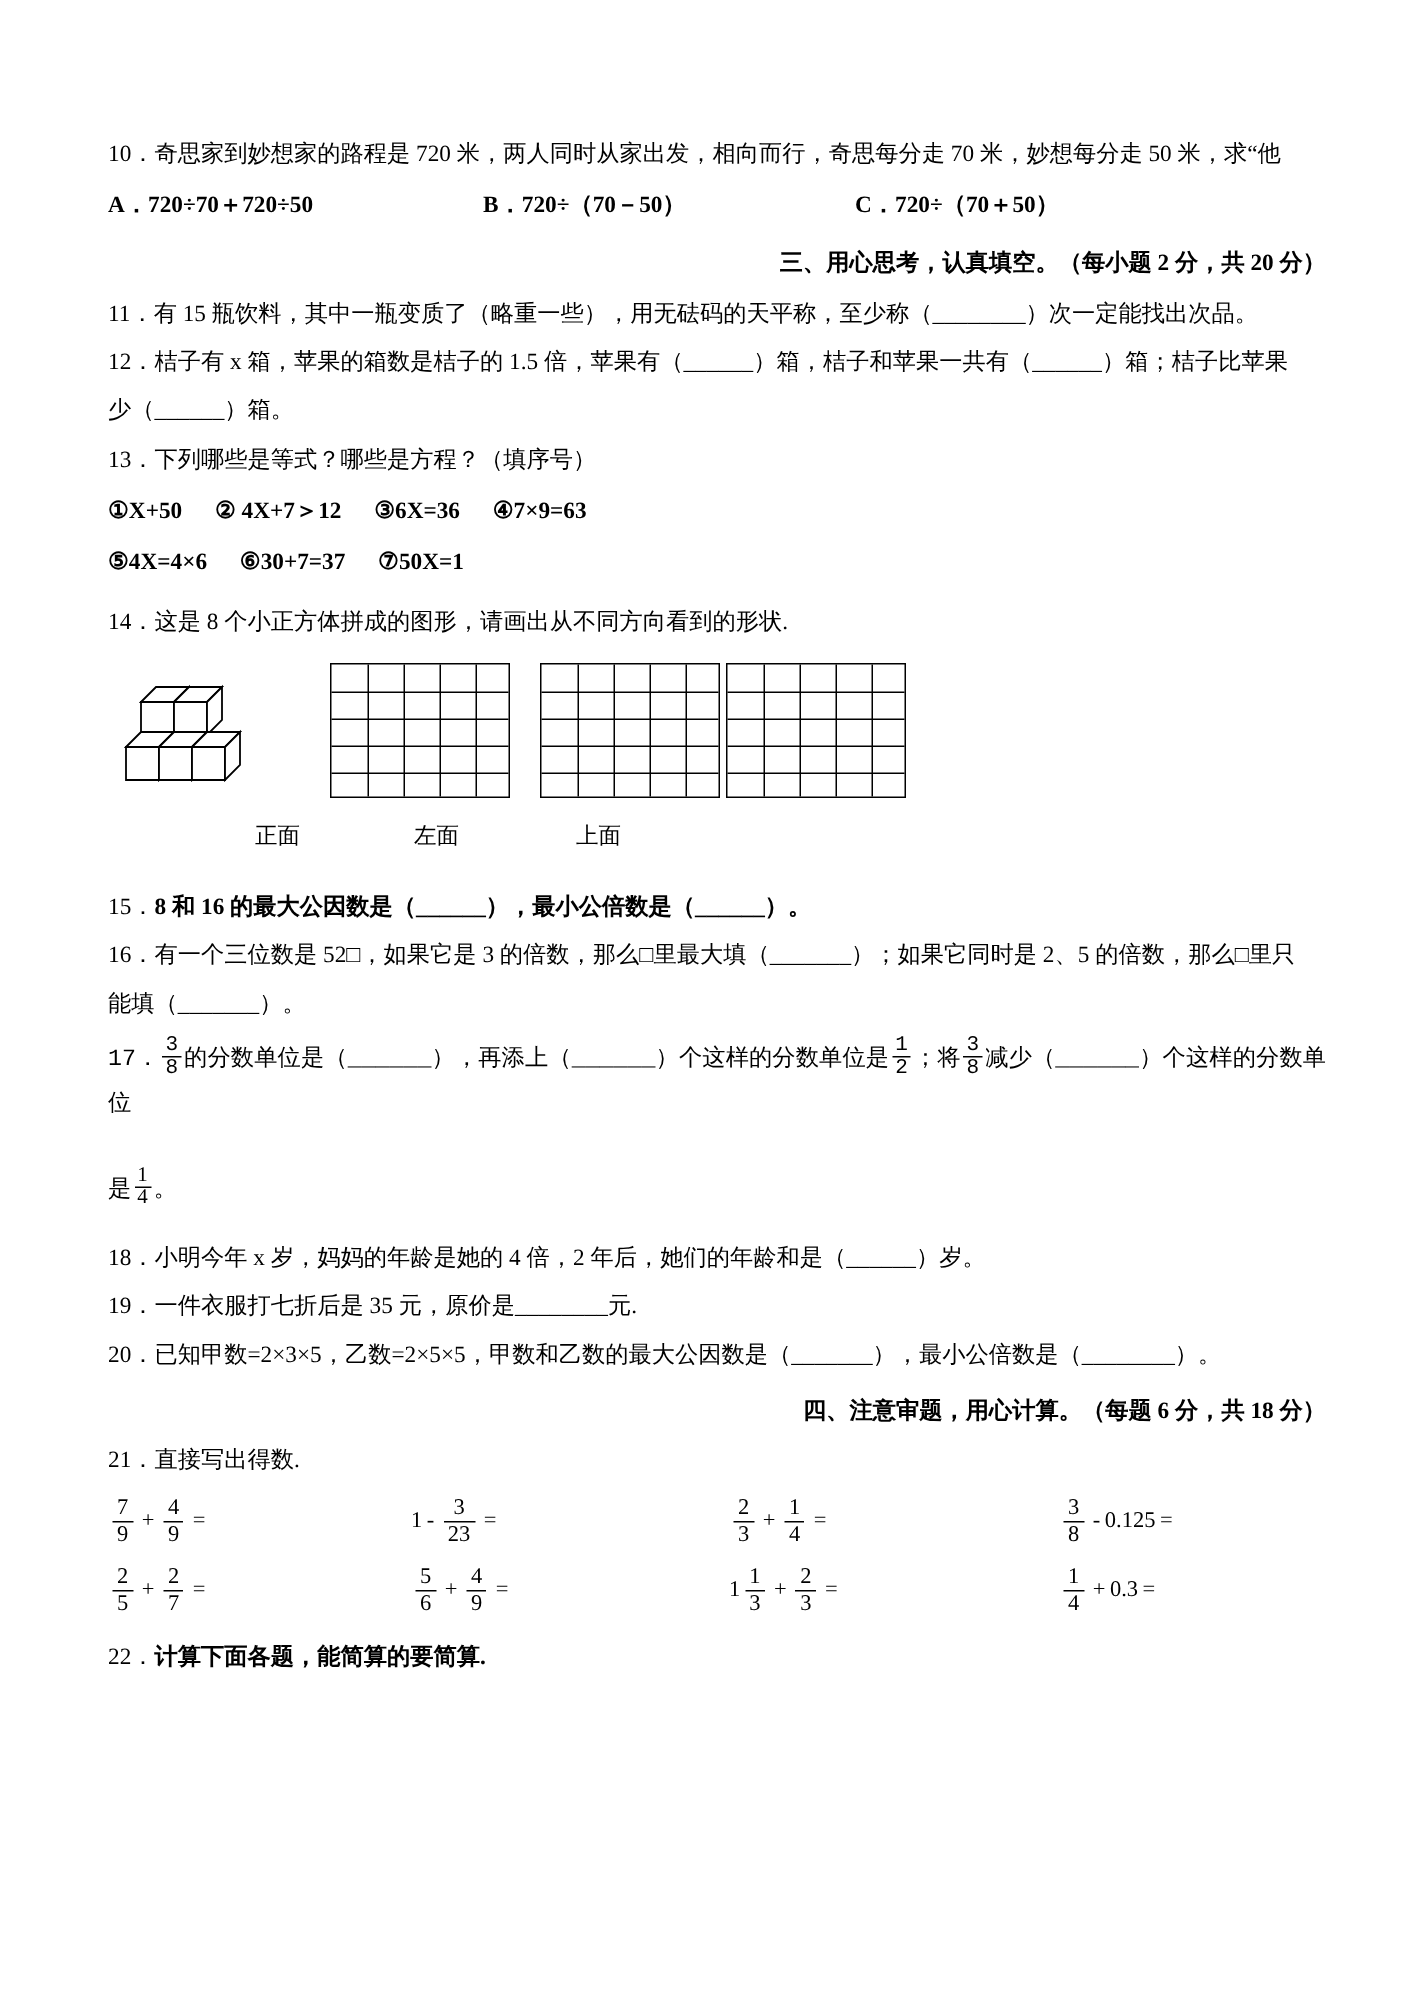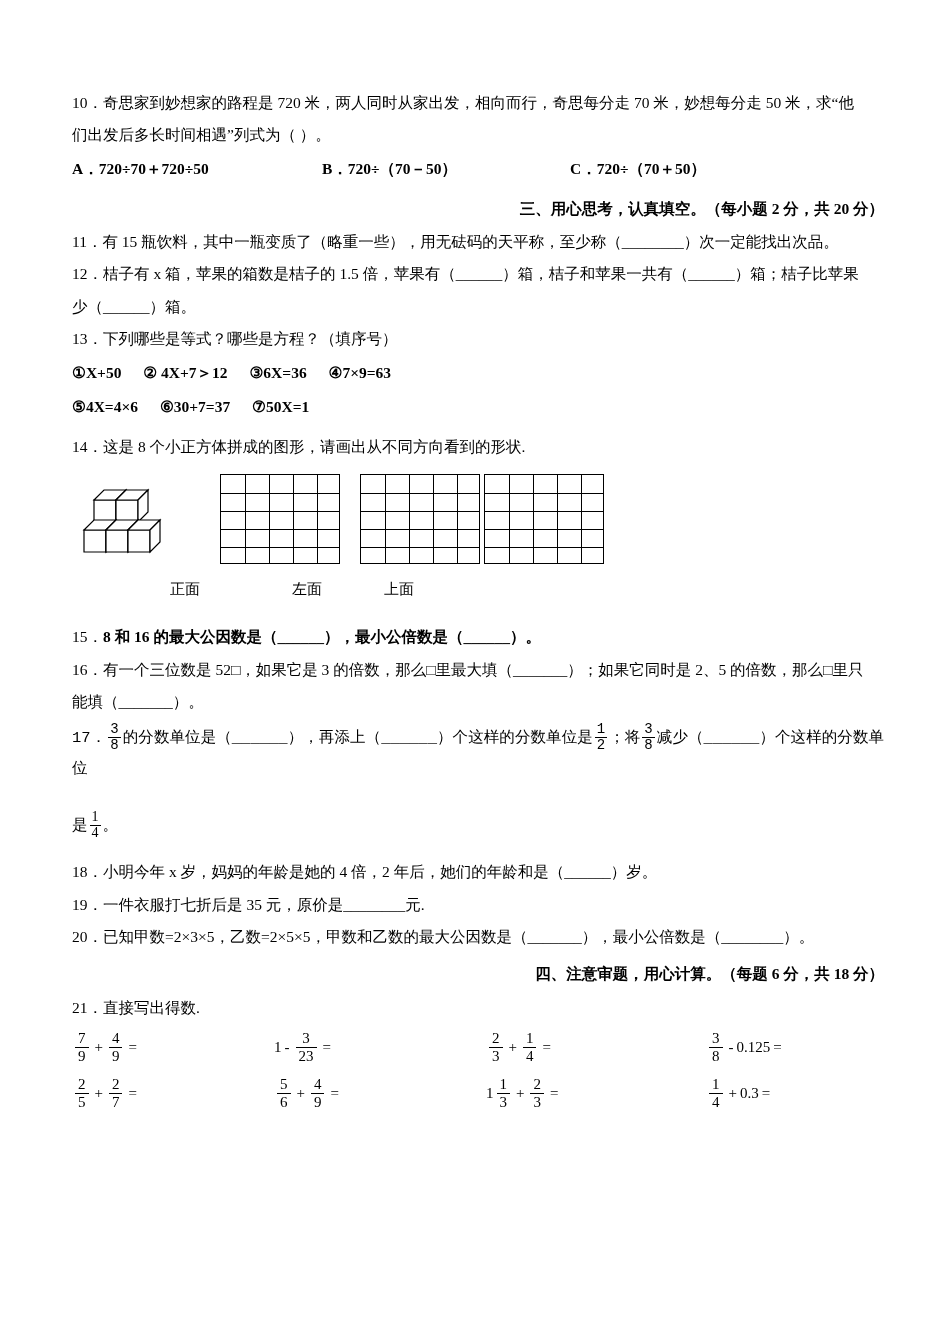--- a/index.html
+++ b/index.html
@@ -141,23 +141,20 @@
 </style>
 </head>
 <body>
 
 <div class="page">
   <div class="content">
 
     <div class="q">
       <span>10．</span><span>奇思家到妙想家的路程是 720 米，两人同时从家出发，相向而行，奇思每分走 70 米，妙想每分走 50 米，求“他</span>
     </div>
-    <div class="q">
-      <span>们出发后多长时间相遇”列式为（    ）。</span>
-    </div>
     <div class="choices">
       <span class="c1">A．720÷70＋720÷50</span>
       <span class="c2">B．720÷（70－50）</span>
       <span class="c3">C．720÷（70＋50）</span>
     </div>
 
     <div class="sec-title"></div>
     <div class="sec-title">三、用心思考，认真填空。（每小题 2 分，共 20 分）</div>
 
     <div class="q">
@@ -245,21 +242,21 @@
         <div class="vline" style="left:72px;"></div>
           <div class="vline" style="left:96px;"></div>
         <div class="hline" style="top:18px;"></div>
           <div class="hline" style="top:36px;"></div>
         <div class="hline" style="top:54px;"></div>
           <div class="hline" style="top:72px;"></div>
       </div>
 
       <div class="labels14">
         <span style="left:98px;">正面</span>
-        <span style="left:220px;">左面</span>
+        <span style="left:204px;">左面</span>
         <span style="left:312px;">上面</span>
       </div>
     </div>
 
     <div class="q" style="margin-top:4px;">
       <span>15．</span><b>8 和 16 的最大公因数是（______），最小公倍数是（______）。</b>
     </div>
 
     <div class="q">
       <span>16．</span><span>有一个三位数是 52□，如果它是 3 的倍数，那么□里最大填（_______）；如果它同时是 2、5 的倍数，那么□里只</span>
@@ -382,15 +379,18 @@
         <span class="frac-big">
             <span class="num">1</span>
             <span class="den">4</span>
           </span>
         <span class="op">+</span>
         <span>0.3</span>
         <span class="op">=</span>
       </div>
     </div>
 
+    <div class="q" style="margin-top:6px;">
+      <span>22．</span><b>计算下面各题，能简算的要简算.</b>
+    </div>
 
   </div>
 </div>
 
 </body></html>

